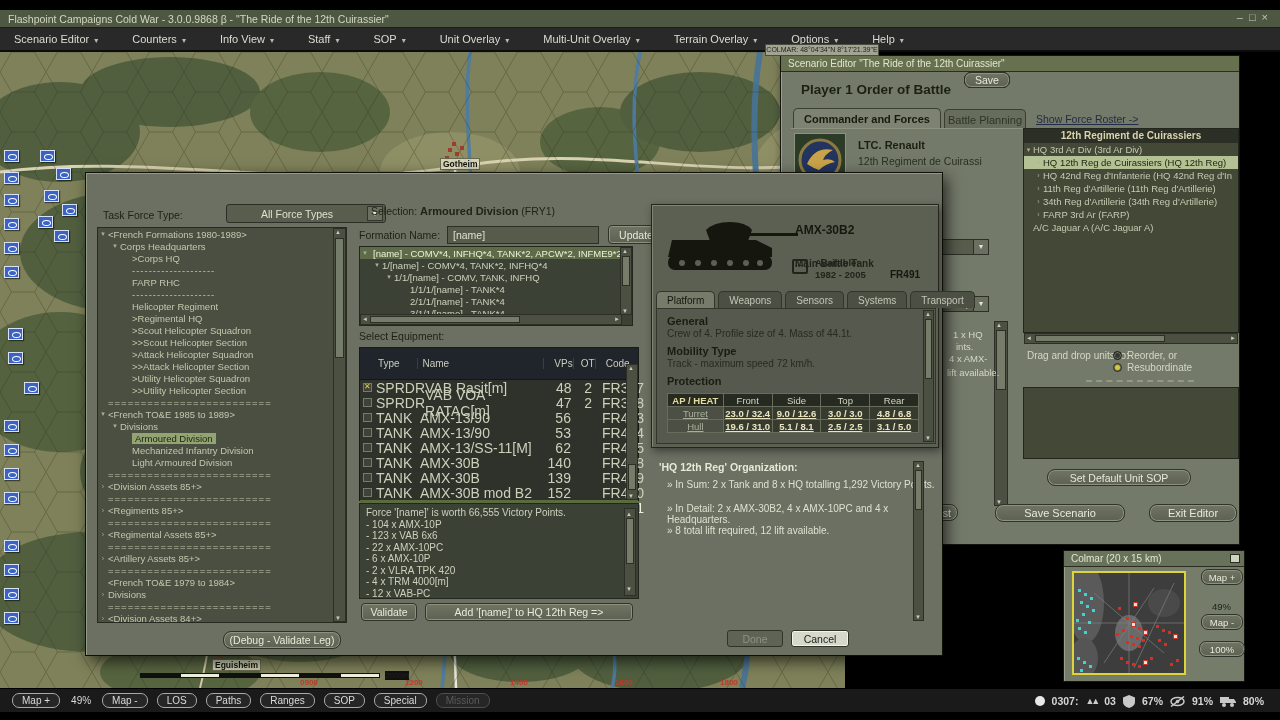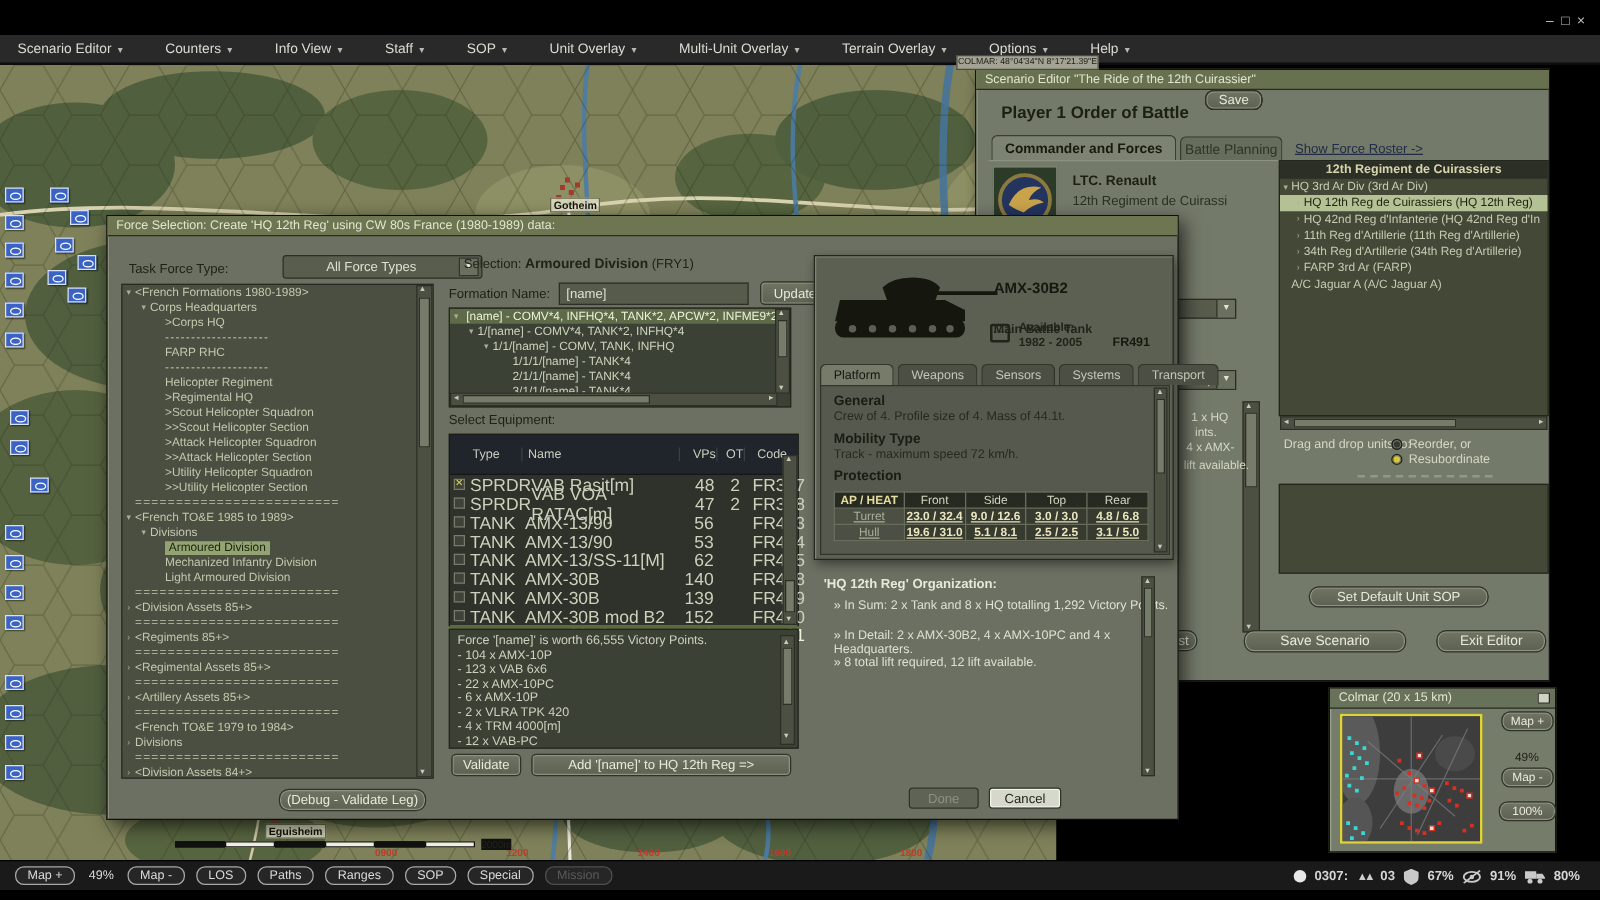--- a/index.html
+++ b/index.html
@@ -153,20 +153,23 @@
   .status { position:absolute; right:16px; top:0; height:24px; display:flex; align-items:center; gap:7px; color:#d6d6d6; font-size:10.5px; font-weight:bold; }
   .status svg { display:block; }
   .moon { width:10px; height:10px; border-radius:50%; background:#e8e8e8; }
   .mtn { color:#cccccc; font-size:9px; letter-spacing:-3px; }
 </style>
 </head>
 <body>
 
 <div id="screen">
 
+  <div class="titlebar">
+    <span class="t">Flashpoint Campaigns Cold War - 3.0.0.9868 β - "The Ride of the 12th Cuirassier"</span>
+  </div>
   <div class="winctl" style="z-index:7;position:absolute;top:11px;">
     <span>–</span><span>□</span><span>×</span>
   </div>
 
   <div class="menubar">
 
   <div class="menu-item">
         <span>Scenario Editor</span>
         <span class="mi-caret"></span>
       </div>
@@ -409,21 +412,20 @@
     <div class="dashsep"></div>
     <div class="emptybox"></div>
 
     <button class="btn" style="position:absolute;left:266px;top:413px;width:144px;height:17px;border-radius:8px;">Set Default Unit SOP</button>
     <button class="btn" style="position:absolute;left:119px;top:448px;width:58px;height:17px;border-radius:8px;justify-content:flex-end;padding-right:6px;">st</button>
     <button class="btn ak" style="position:absolute;left:214px;top:448px;width:130px;height:18px;border-radius:8px;font-size:11px;">Save Scenario</button>
     <button class="btn ak" style="position:absolute;left:368px;top:448px;width:88px;height:18px;border-radius:8px;font-size:11px;">Exit Editor</button>
   </section>
 
   <section class="dlg">
-    <div class="strip">Force Selection: Create 'HQ 12th Reg' using CW 80s France (1980-1989) data:</div>
 
     <div class="fld-label" style="left:17px;top:36px;">Task Force Type:</div>
     <div class="combo">
       <span class="cval">All Force Types</span>
       <span class="cbtn">▼</span>
     </div>
 
     <div class="treebox">
       <div>
 

